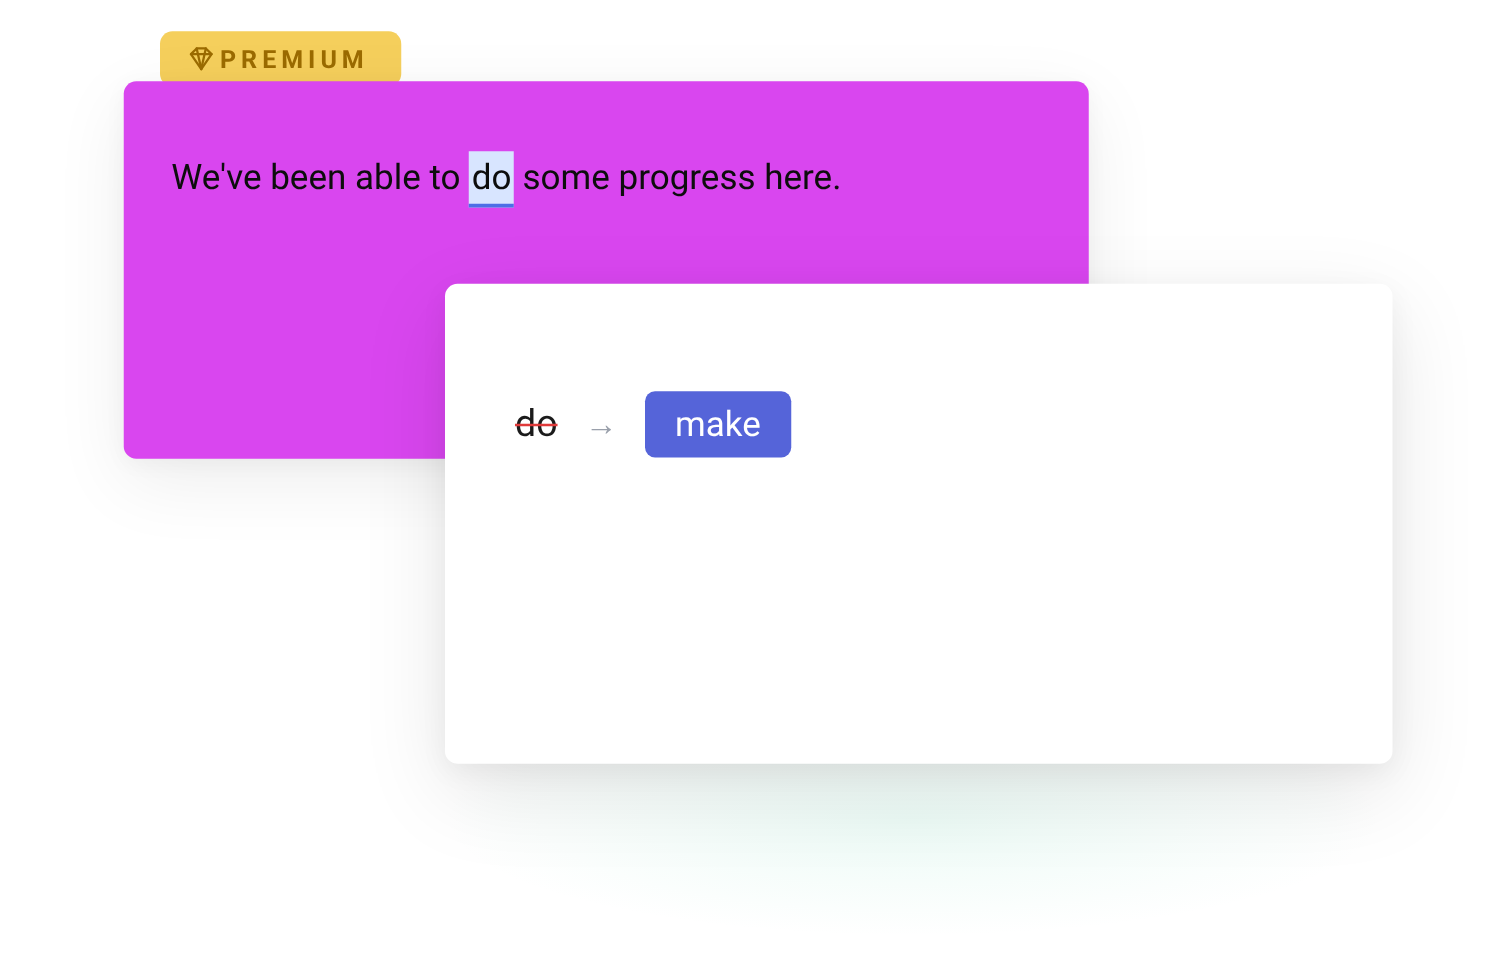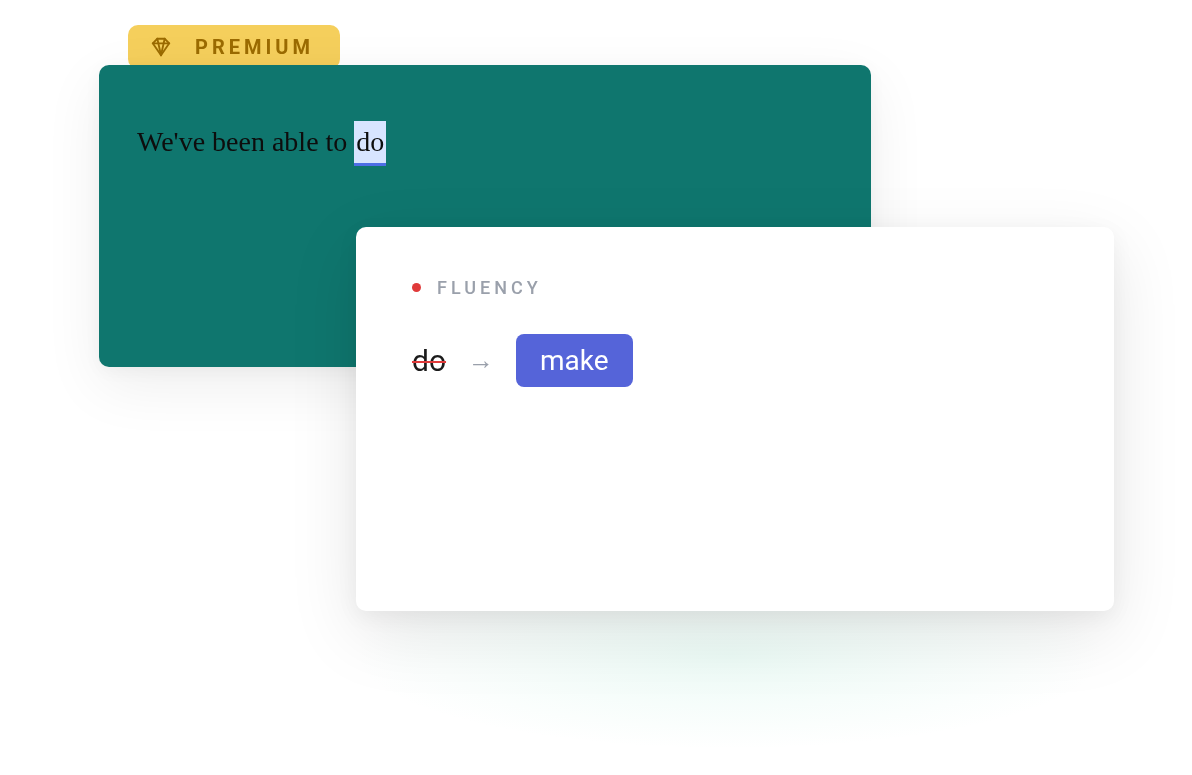--- a/index.html
+++ b/index.html
@@ -30,38 +30,37 @@
       top: 25px;
       background: #f5cf5c;
       color: #9b6b00;
       font-weight: 700;
       letter-spacing: 4px;
       font-size: 20px;
       padding: 10px 26px 10px 22px;
       border-radius: 10px;
       display: flex;
       align-items: center;
-      gap: 23px;
+      gap: 4px;
     }
     .badge svg {
       width: 22px;
       height: 22px;
       display: block;
     }
     .editor-card {
       position: absolute;
       left: 99px;
       top: 65px;
       width: 772px;
       height: 302px;
-      background: #0f766e;
+      background: #d946ef;
       border-radius: 10px;
       box-shadow: 0 18px 60px rgba(0,0,0,0.07), 0 4px 18px rgba(0,0,0,0.04);
       padding: 56px 38px 0 38px;
-      font-family: Liberation Serif, serif;
     }
     .editor-sentence {
       font-size: 28px;
       color: #0d0d0d;
       line-height: 1.5;
       display: flex;
       flex-wrap: wrap;
       align-items: baseline;
     }
     .editor-sentence .word {
@@ -154,28 +153,25 @@
       <path d="M16 3 L12 21"></path>
     </svg>
   </span>
   <span>PREMIUM</span>
 </div>
 
 <div class="editor-card">
   <div class="editor-sentence">
     <span class="word">We've been able to </span>
       <span class="hl-word">do</span>
+      <span class="word"> some progress here.</span>
   </div>
 </div>
 
 <div class="suggestion-card">
-  <div class="category-row">
-    <span class="dot"></span>
-    <span class="category-label">FLUENCY</span>
-  </div>
 
   <div class="suggestion-row">
     <span class="strike-word">do</span>
     <span class="arrow">→</span>
     <span class="replace-pill">make</span>
   </div>
 
 </div>
 
 </body></html>

